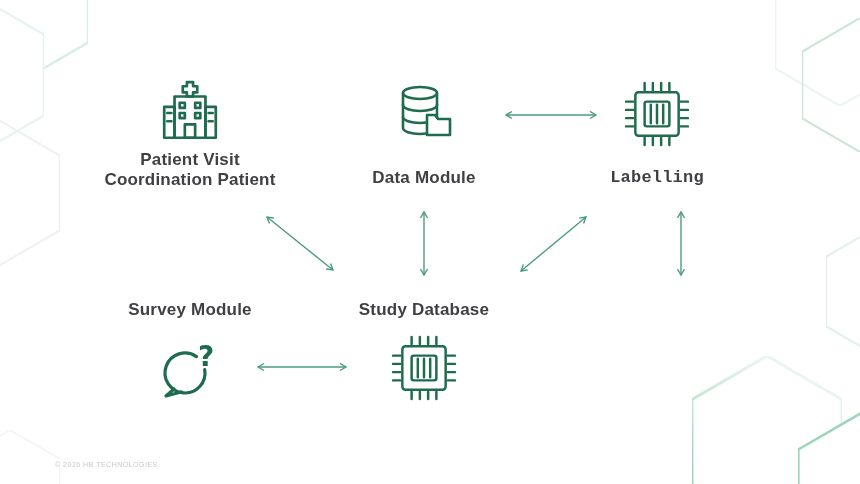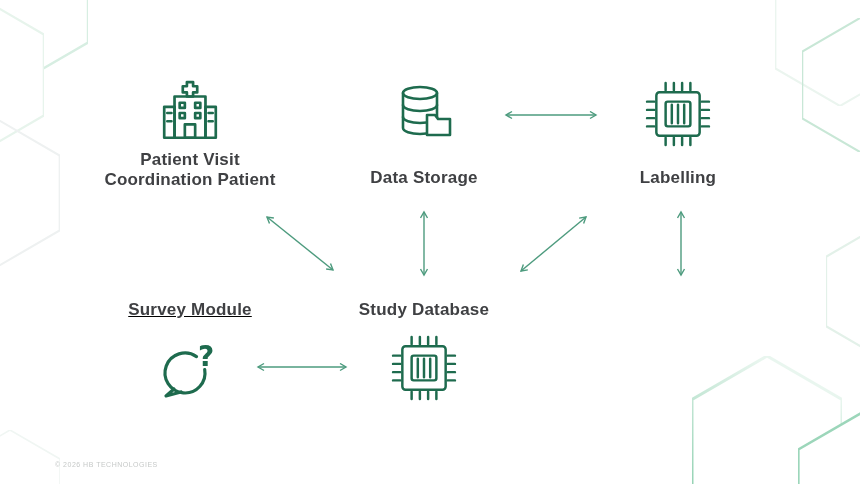--- a/index.html
+++ b/index.html
@@ -137,37 +137,37 @@
   <div class="node node--icon-top" style="left:424px; top:78px;">
     <div class="icon-box">
       <svg width="64" height="64" viewBox="0 0 64 64" fill="none" stroke="#1E6B4E" stroke-width="2.6" stroke-linejoin="round" stroke-linecap="round">
         <ellipse cx="28" cy="11" rx="17" ry="6"></ellipse>
         <path d="M11 11 V46 a17 6 0 0 0 34 0 V11"></path>
         <path d="M11 23 a17 6 0 0 0 34 0"></path>
         <path d="M11 35 a17 6 0 0 0 34 0"></path>
         <path d="M35 33 h8 l3 4 h12 v16 h-23 z" fill="#ffffff"></path>
       </svg>
     </div>
-    <div class="node-label">Data Storage</div>
+    <div class="node-label">Data Module</div>
   </div>
 
-  <div class="node node--icon-top" style="left:678px; top:78px;">
+  <div class="node node--icon-top" style="left:657px; top:78px;font-family:Liberation Mono, monospace;">
     <div class="icon-box">
       <svg width="66" height="66" viewBox="0 0 64 64" fill="none" stroke="#1E6B4E" stroke-width="2.4" stroke-linejoin="round" stroke-linecap="round">
         <path d="M2 20 h7 M2 28 h7 M2 36 h7 M2 44 h7 M55 20 h7 M55 28 h7 M55 36 h7 M55 44 h7"></path>
         <path d="M20 2 v7 M28 2 v7 M36 2 v7 M44 2 v7 M20 55 v7 M28 55 v7 M36 55 v7 M44 55 v7"></path>
         <rect x="11" y="11" width="42" height="42" rx="3"></rect>
         <rect x="20" y="20" width="24" height="24" rx="2"></rect>
         <path d="M26 23 V41 M32 23 V41 M38 23 V41"></path>
       </svg>
     </div>
     <div class="node-label">Labelling</div>
   </div>
 
-  <div class="node node--label-top" style="left:190px; top:300px;text-decoration:underline;">
+  <div class="node node--label-top" style="left:190px; top:300px;">
     <div class="node-label">Survey Module</div>
     <div class="icon-box">
       <svg width="64" height="64" viewBox="0 0 64 64" fill="none" stroke="#1E6B4E" stroke-width="3.2" stroke-linejoin="round" stroke-linecap="round">
         <path d="M38.5 20.6 A20 20 0 1 0 46.7 33.5"></path>
         <path d="M16 53 L8 60 L23 56"></path>
         <text x="48" y="30" text-anchor="middle" font-size="28" font-weight="bold" fill="#1E6B4E" stroke="none" font-family="DejaVu Sans, sans-serif">?</text>
       </svg>
     </div>
   </div>
 

